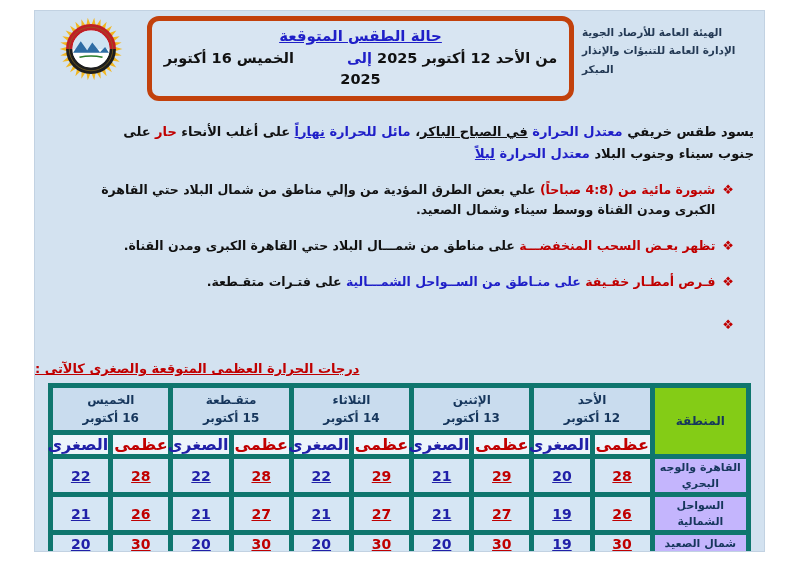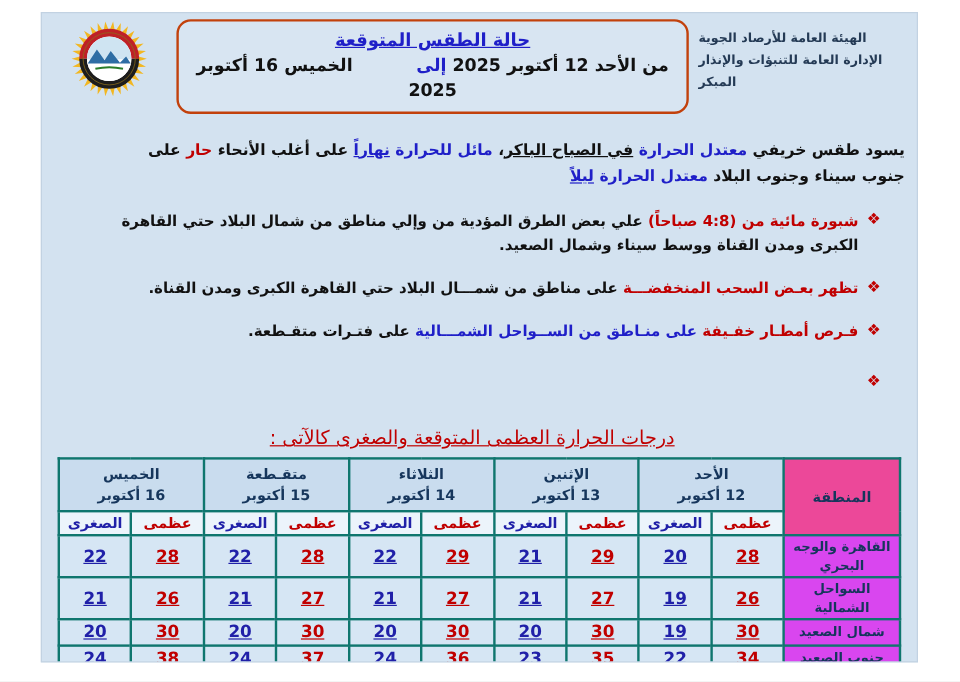--- a/index.html
+++ b/index.html
@@ -10,56 +10,56 @@
     overflow:hidden; margin:0 auto;
   }
   .panel {
     position:absolute; top:10px; right:35px; width:731px; height:542px;
     background:#d3e2f0; border:1px solid #c2d2e2; overflow:hidden;
   }
   
   .top-row { display:flex; flex-direction:row; align-items:flex-start; padding:2px 6px 0 10px; }
   .authority { width:176px; text-align:left; padding-top:10px; color:#243a55; font-weight:bold; font-size:10.5px; line-height:1.75; }
   .title-box {
-    flex:1; margin:3px 8px 0 10px; border:2px solid #c2410c; border-radius:12px;
+    flex:1; margin:3px 8px 0 10px; border:5px solid #c2410c; border-radius:12px;
     background:#d8e5f2; text-align:center; padding:4px 8px 6px;
   }
   .title-main { color:#1f1fc8; font-weight:bold; font-size:15px; text-decoration:underline; line-height:1.5; }
   .title-date { color:#111111; font-weight:bold; font-size:14.5px; line-height:1.45; }
   .title-date .to-word { color:#1f1fc8;margin-left:48px; }
   .logo-wrap { width:92px; display:flex; justify-content:center; padding-top:4px; }
   
   .intro { margin:20px 10px 0 55px; font-size:13px; font-weight:bold; line-height:1.7; text-align:right; color:#111; }
   .bullets { margin-top:6px; }
   .bullet { display:flex; gap:7px; align-items:flex-start; padding-right:30px; padding-left:40px; margin-top:15px; font-size:12.5px; font-weight:bold; line-height:1.65; }
   .bullet .marker { color:#c00000; font-size:13px; line-height:1.6; flex:0 0 auto; }
   .bullet.b4 { margin-top:22px; }
   .seg-k { color:#111111; }
   .seg-b { color:#1f1fc8; }
   .seg-r { color:#c00000;margin-top:33px; }
   .u { text-decoration:underline; }
   
   .table-title {
-    margin:26px 12px 0 0; text-align:center; color:#c00000; font-weight:normal;
-    font-size:16px; text-decoration:underline;
+    margin:26px 12px 0 0; text-align:left; color:#c00000; font-weight:bold;
+    font-size:13px; text-decoration:underline;
   }
   table.temps {
     width:703px; margin:7px auto 0; border-collapse:collapse; table-layout:fixed;
     border:2px solid #3c4a58;
   }
-  table.temps td, table.temps th { border:2px solid #0f766e; text-align:center; vertical-align:middle; }
+  table.temps td, table.temps th { border:5px solid #0f766e; text-align:center; vertical-align:middle; }
   .day-head { background:#c9dcee; color:#16365c; font-size:12px; font-weight:bold; line-height:1.5; padding:3px 1px; height:42px; }
-  .region-head { background:#ec4899; color:#16365c; font-size:12px; font-weight:bold; }
-  .sub-head { background:#ecf4fb; font-size:12px; font-weight:bold; height:20px; }
+  .region-head { background:#84cc16; color:#16365c; font-size:12px; font-weight:bold; }
+  .sub-head { background:#ecf4fb; font-size:16px; font-weight:bold; height:20px; }
   .sub-head.max { color:#c00000; }
   .sub-head.min { color:#2020a8; }
   .val { background:#d6e6f4; font-size:14px; font-weight:bold; height:22px; padding:1px;text-decoration:underline; }
   .val.max { color:#c00000; }
   .val.min { color:#2020a8; }
-  .region-cell { background:#d946ef; color:#16365c; font-size:11px; font-weight:bold; line-height:1.4; padding:1px 2px; }
+  .region-cell { background:#c4b5fd; color:#16365c; font-size:11px; font-weight:bold; line-height:1.4; padding:1px 2px; }
 </style>
 </head>
 <body>
 
 <div class="page">
   <div class="panel">
 
     <div class="top-row">
       <div class="authority">
         <div>الهيئة العامة للأرصاد الجوية</div>

